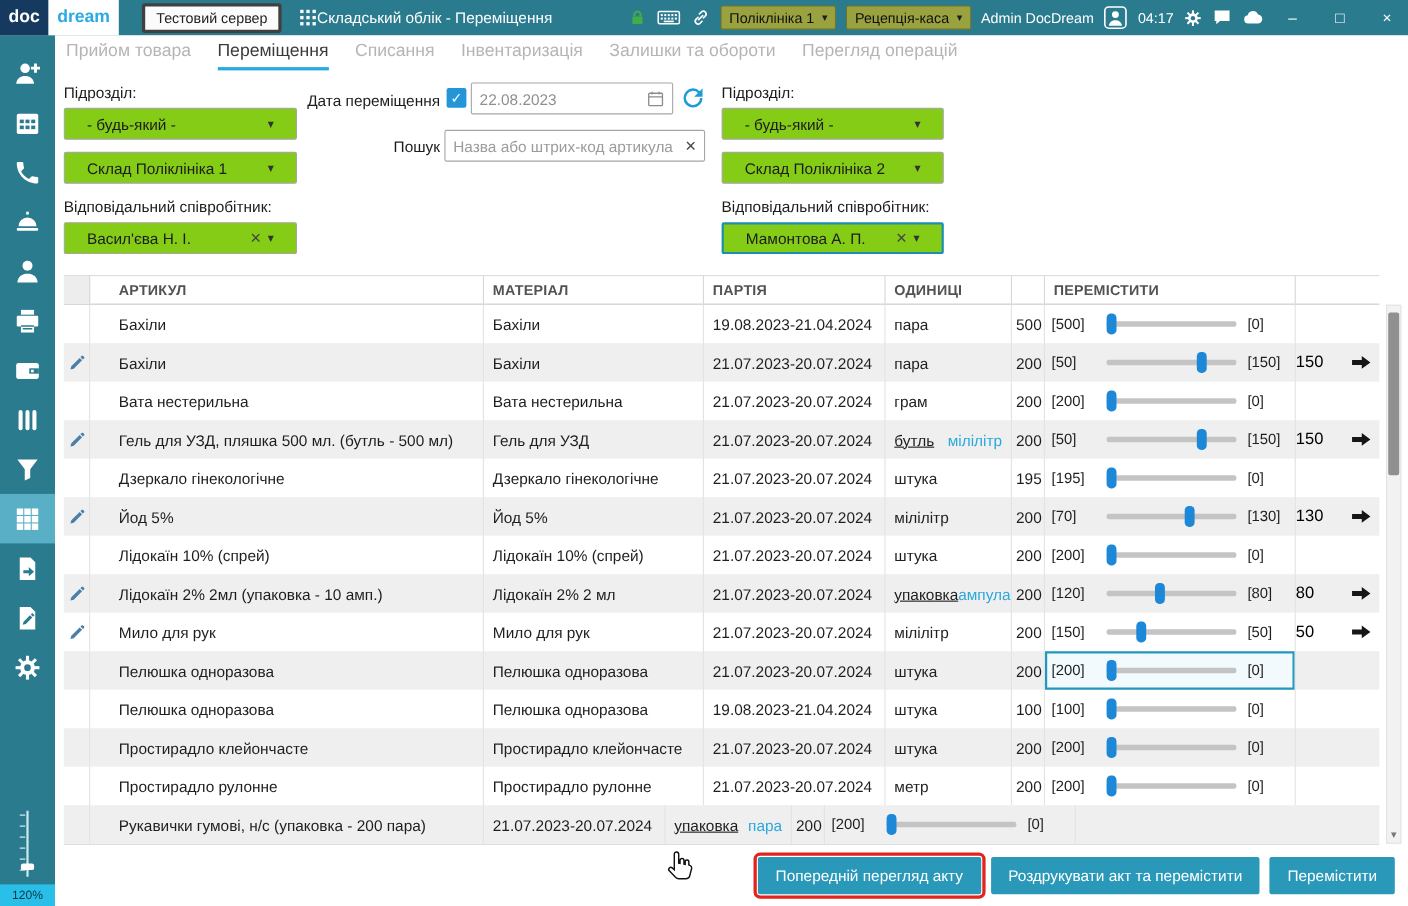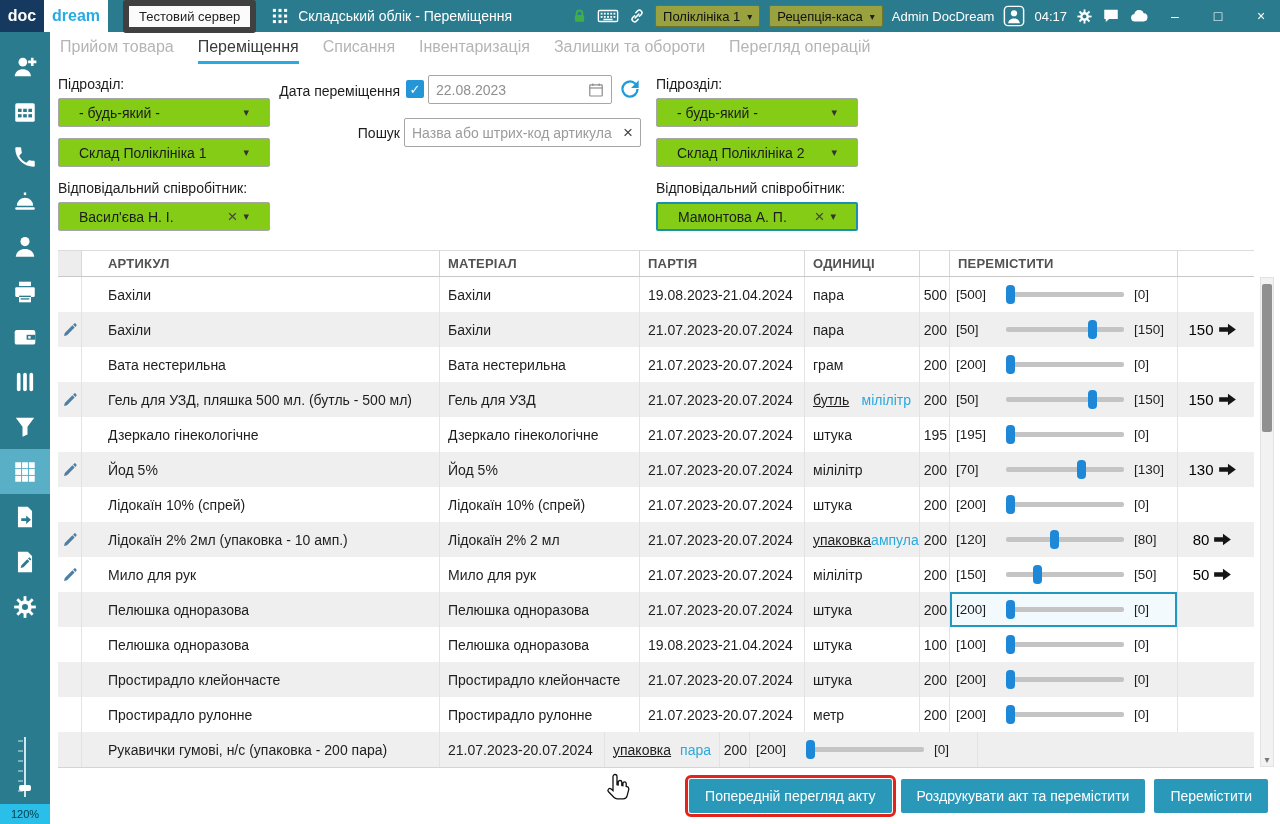--- a/index.html
+++ b/index.html
@@ -14,24 +14,24 @@
   body{position:relative}
   .icon{display:inline-flex;align-items:center;justify-content:center;line-height:0}
 
   
   .topbar{position:absolute;left:0;top:0;width:1280px;height:32px;background:var(--topbar);
     display:flex;align-items:center;color:#fff;z-index:5}
   .logo-doc{width:44px;height:32px;background:var(--logo_navy);display:flex;align-items:center;
     justify-content:center;font-weight:bold;font-size:16px;color:#fff}
   .logo-dream{width:64px;height:32px;background:#fff;color:var(--accent);display:flex;
     align-items:center;justify-content:center;font-weight:bold;font-size:16px}
-  .test-server{margin-left:15px;background:#FBFBFB;border:6px solid #404040;border-radius:3px;
+  .test-server{margin-left:21px;background:#FBFBFB;border:3px solid #404040;border-radius:3px;
     font-size:13px;color:#222;padding:3px 10px;font-family:inherit}
   .apps{margin-left:16px}
-  .win-title{margin-left:10px;font-size:14px;white-space:nowrap}
+  .win-title{font-size:14px;white-space:nowrap}
   .tb-right{margin-left:auto;display:flex;align-items:center;gap:9px;padding-right:2px}
   .tb-select{background:var(--olive);border:1px solid var(--olive_border);border-radius:2px;
     height:22px;display:flex;align-items:center;gap:7px;padding:0 7px;font-size:13px;color:#101010}
   .tb-select .caret{font-size:10px;color:#1d1d1d}
   .tb-user,.tb-time{font-size:13px;white-space:nowrap}
   .win-btn{width:34px;height:32px;display:inline-flex;align-items:center;justify-content:center;
     font-size:14px;color:#fff}
 
   
   .sidebar{position:absolute;left:0;top:32px;width:50px;height:792px;background:var(--topbar)}
@@ -85,21 +85,21 @@
   .trow{display:flex;height:35px}
   .trow.alt{background:#EFEFEF}
   .cell{display:flex;align-items:center;font-size:14px;color:#1e1e1e;border-right:1px solid #E3E3E3;overflow:hidden}
   .cell.gutter{width:24px;justify-content:center}
   .cell.article{width:358px;padding-left:26px;white-space:nowrap}
   .cell.material{width:200px;padding-left:8px;white-space:nowrap}
   .cell.batch{width:165px;padding-left:8px;white-space:nowrap}
   .cell.units{width:115px;padding:0 8px;justify-content:space-between}
   .cell.qty{width:30px;justify-content:flex-end;padding-right:2px}
   .cell.move{width:228px;padding-left:6px}
-  .cell.transfer{width:76px;justify-content:center;padding-right:8px;border-right:none;gap:5px}
+  .cell.transfer{width:76px;justify-content:space-between;padding-right:8px;border-right:none;gap:5px}
   .unit-main.linked{text-decoration:underline}
   .unit-alt{color:var(--link_blue)}
   .keep{min-width:48px;font-size:13.5px}
   .mv{margin-left:10px;font-size:13.5px}
   .track{position:relative;width:118px;height:5px;background:#C4C4C4;border-radius:2px;margin-left:2px}
   .handle{position:absolute;top:-7px;width:9px;height:19px;border-radius:4px;background:var(--slider_handle)}
   .cell.move.sel{background:#F2FAFD;box-shadow:inset 0 0 0 2px var(--selected_cell_border)}
   .tnum{font-size:15px;color:#000}
 
   .vscroll{position:absolute;left:1210px;top:245px;width:14px;height:490px;background:#F2F2F2;border:1px solid #E3E3E3}

